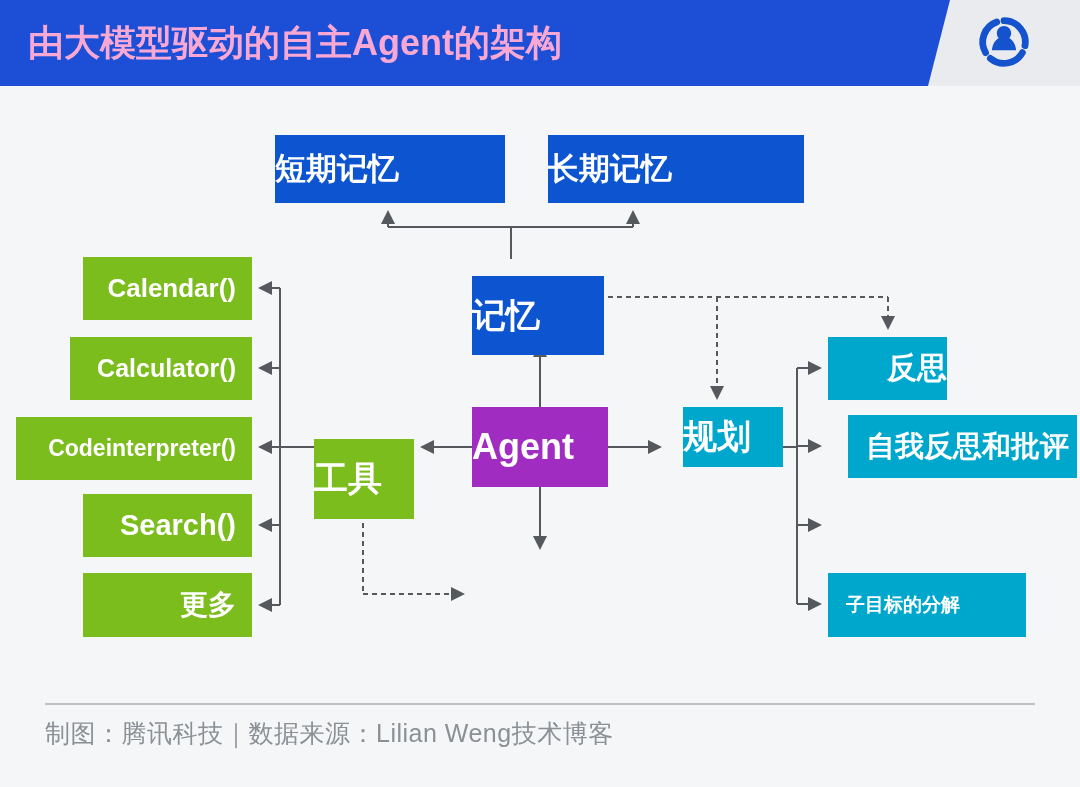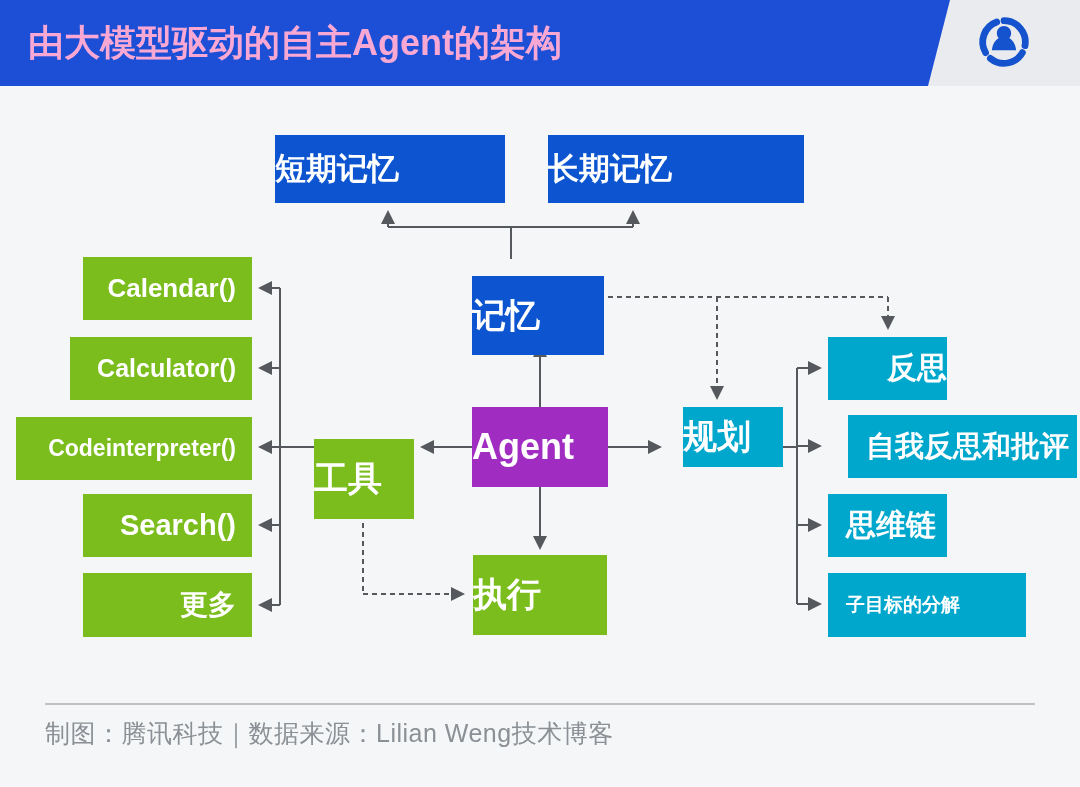--- a/index.html
+++ b/index.html
@@ -131,23 +131,20 @@
   </div>
   <div class="node purple n-agent">
     <span>Agent</span>
   </div>
   <div class="node green n-tools">
     <span>工具</span>
   </div>
   <div class="node cyan n-planning">
     <span>规划</span>
   </div>
-  <div class="node green n-action">
-    <span>执行</span>
-  </div>
 
   <div class="node green align-r n-calendar">
     <span>Calendar()</span>
   </div>
   <div class="node green align-r n-calculator">
     <span>Calculator()</span>
   </div>
   <div class="node green align-r n-codeinterpreter">
     <span>Codeinterpreter()</span>
   </div>
@@ -157,23 +154,20 @@
   <div class="node green align-r n-more">
     <span>更多</span>
   </div>
 
   <div class="node cyan align-l n-reflection">
     <span>反思</span>
   </div>
   <div class="node cyan align-l n-selfcrit">
     <span>自我反思和批评</span>
   </div>
-  <div class="node cyan align-l n-cot">
-    <span>思维链</span>
-  </div>
   <div class="node cyan align-l n-subgoal">
     <span>子目标的分解</span>
   </div>
 
   <div class="footer-divider"></div>
   <div class="footer-credit">制图：腾讯科技｜数据来源：Lilian Weng技术博客</div>
 
 </div>
 
 </body></html>

